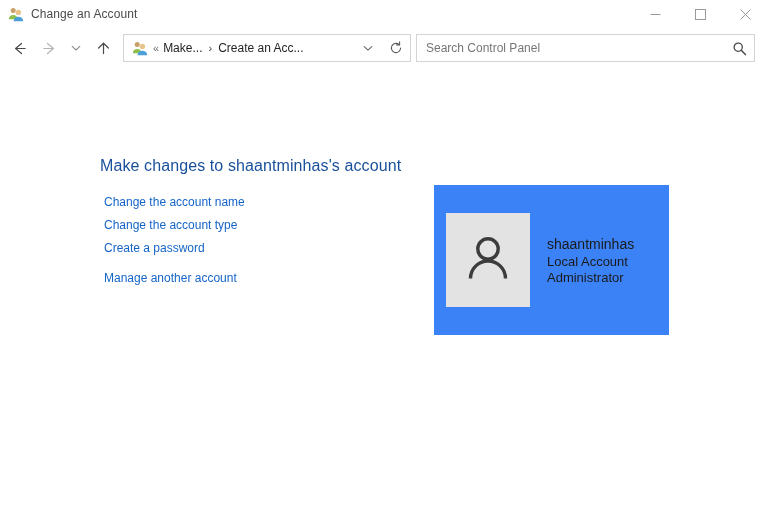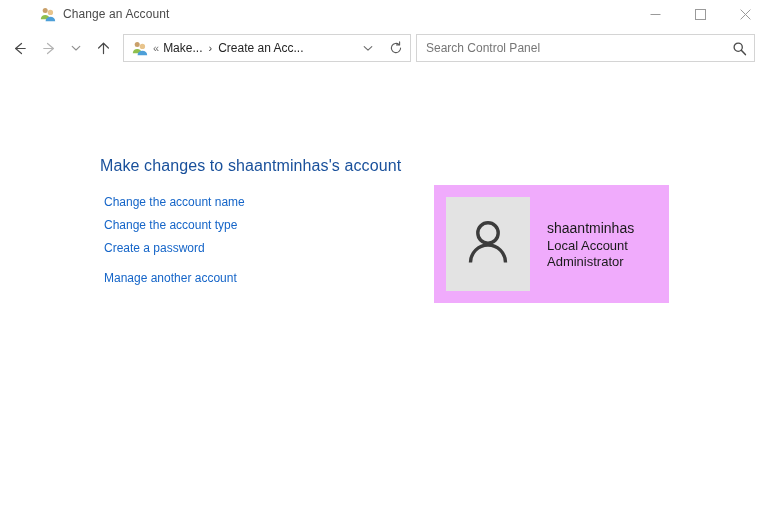--- a/index.html
+++ b/index.html
@@ -24,21 +24,20 @@
   }
 
   
   .titlebar {
     height: 28px;
     min-height: 28px;
     background: #ffffff;
     display: flex;
     align-items: center;
     position: relative;
-    margin-left: 32px;
   }
   .titlebar-left {
     display: flex;
     align-items: center;
     padding-left: 8px;
     gap: 7px;
   }
   .app-icon {
     width: 16px;
     height: 16px;
@@ -208,22 +207,22 @@
     white-space: nowrap;
     width: max-content;
   }
   .task-link.spaced { margin-top: 7px; }
 
   .account-card {
     position: absolute;
     left: 434px;
     top: 117px;
     width: 235px;
-    height: 118px;
-    background: #f0abfc;
+    height: 150px;
+    background: #3b82f6;
     display: flex;
     align-items: center;
   }
   .avatar {
     width: 84px;
     height: 94px;
     margin-left: 12px;
     background: #e3e3e3;
     display: flex;
     align-items: center;

